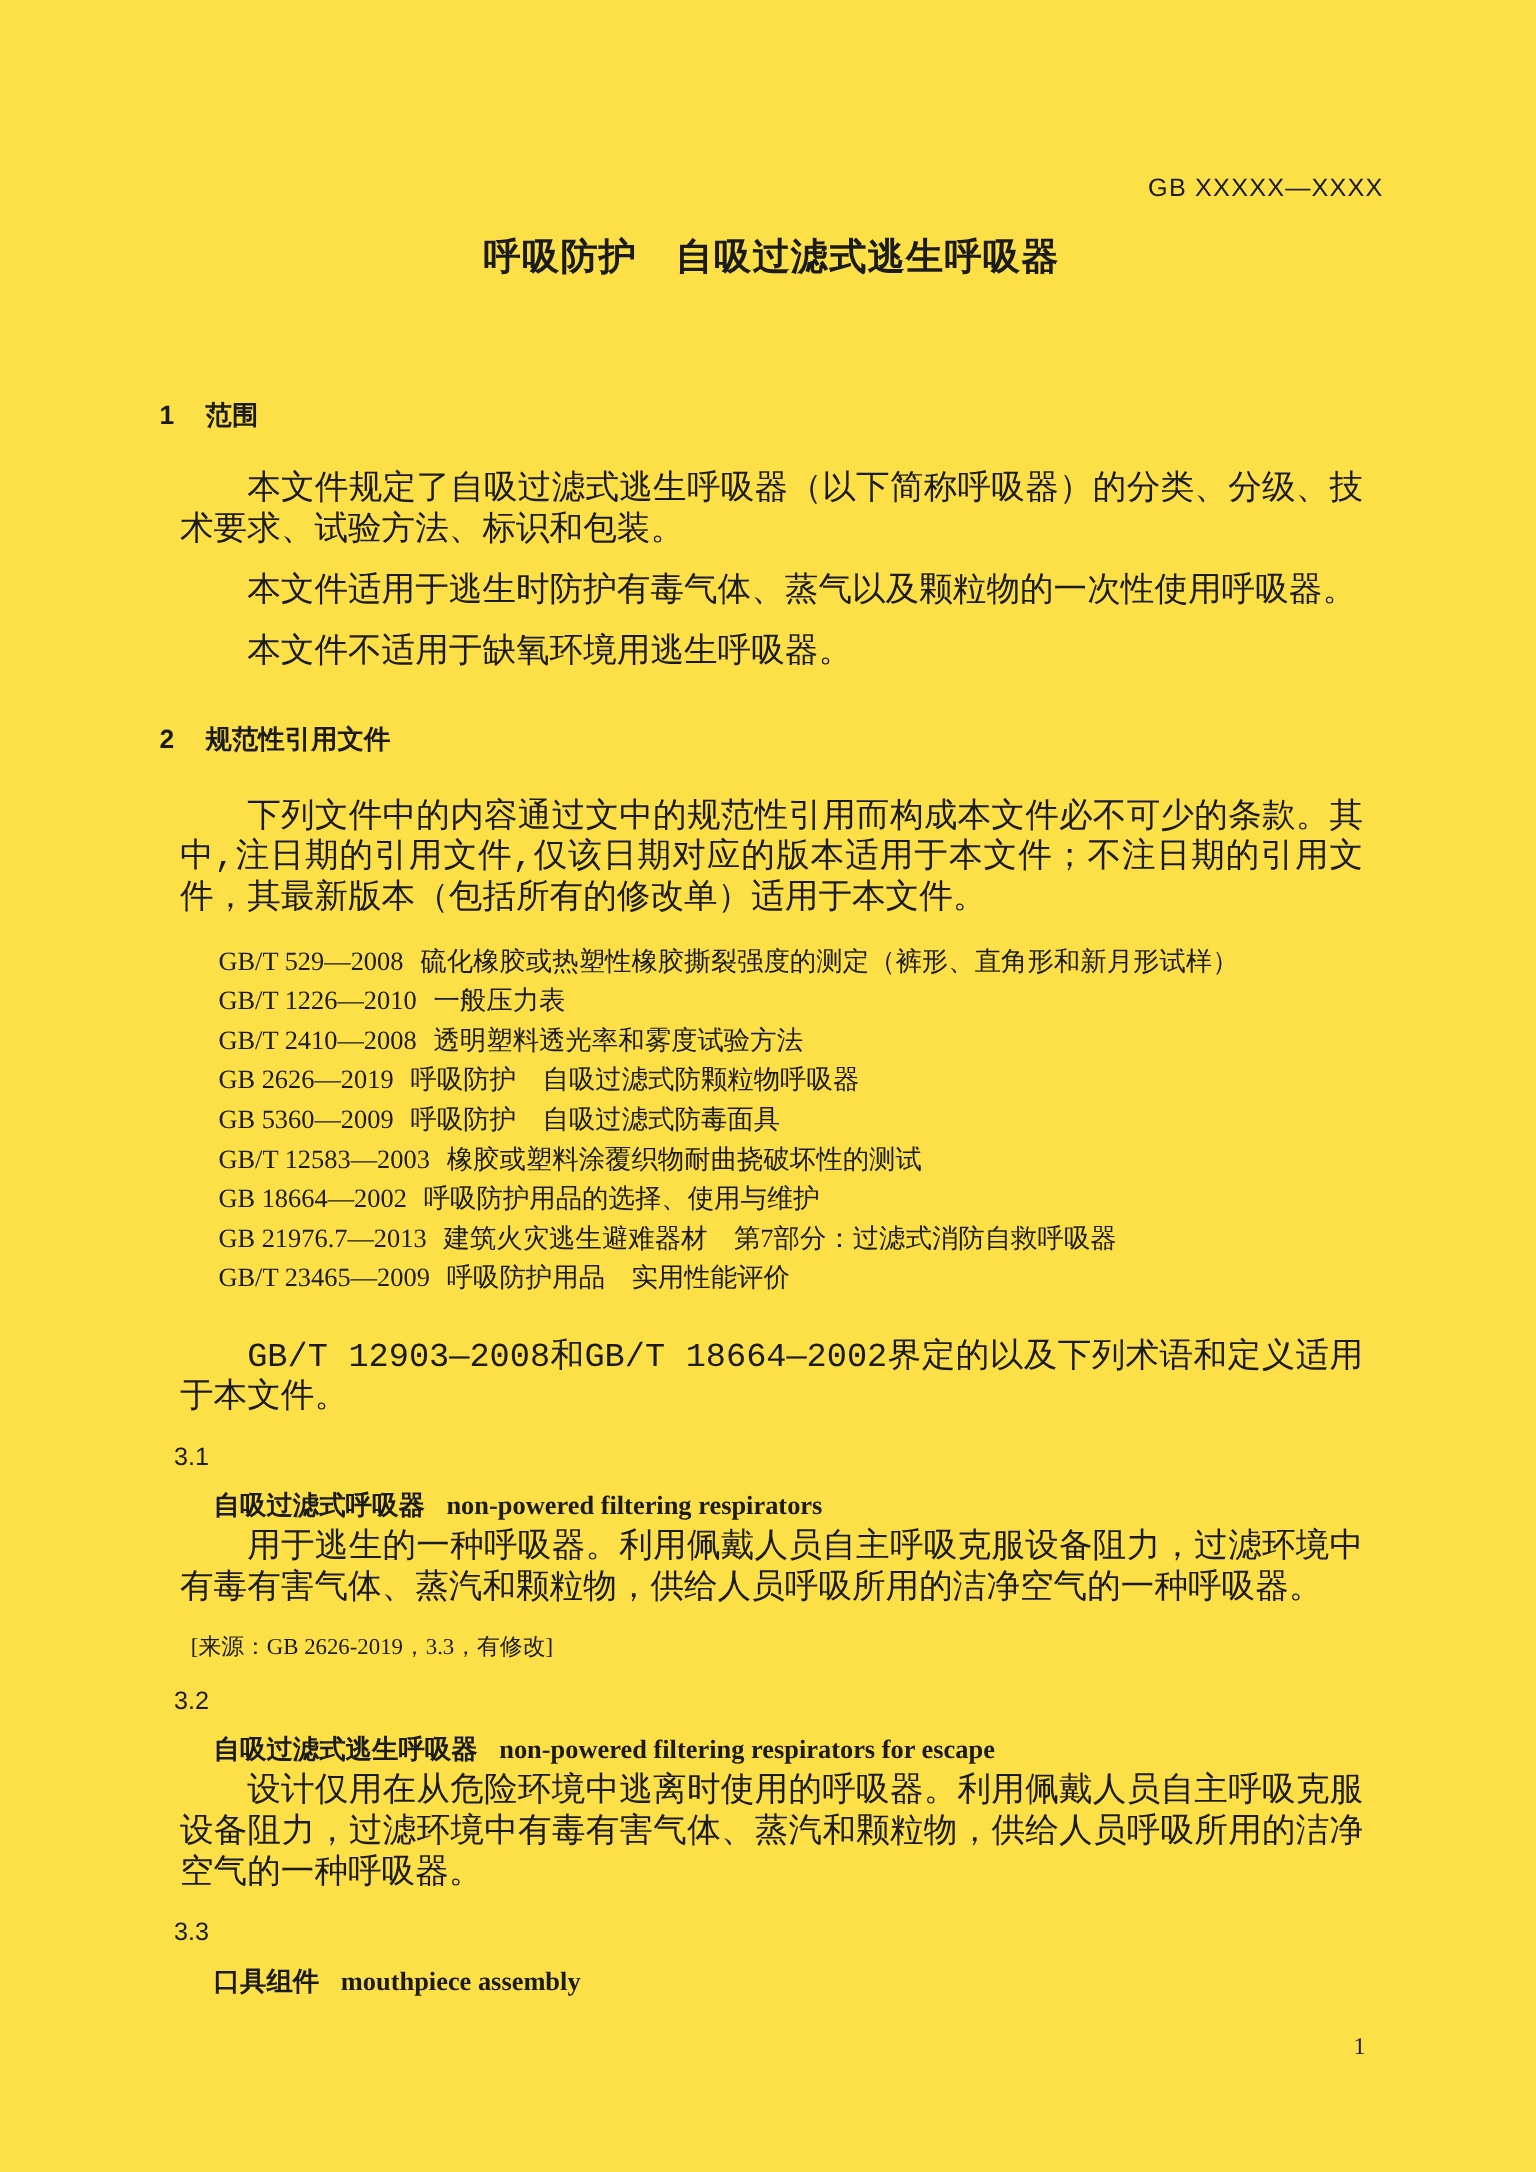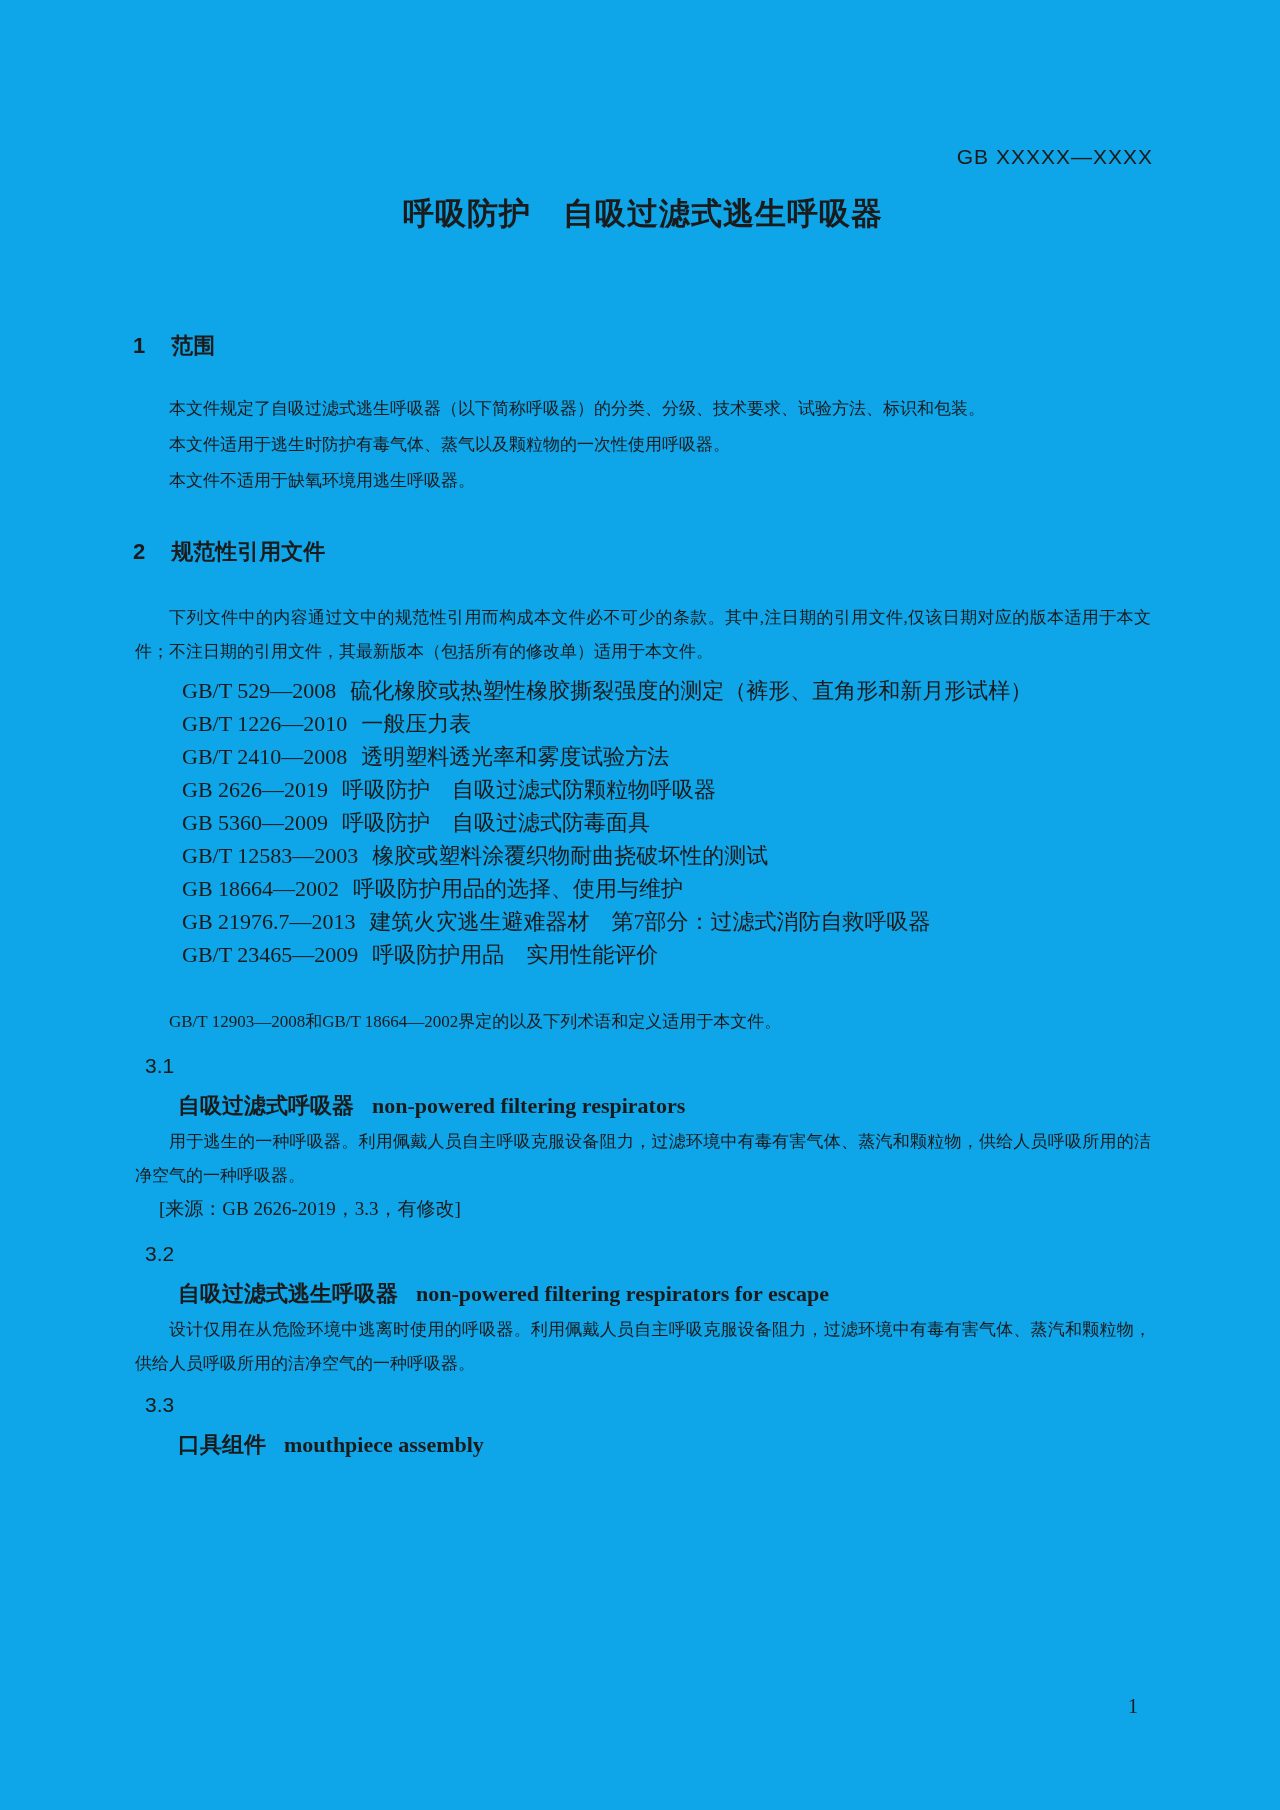--- a/index.html
+++ b/index.html
@@ -1,21 +1,21 @@
 <!DOCTYPE html>
 <html><head>
 <meta charset="utf-8">
 <style>
   * { box-sizing: border-box; }
   html, body { margin: 0; padding: 0; background: #ffffff; }
   .page {
     position: relative;
     width: 1280px;
     height: 1810px;
-    background: #0ea5e9;
+    background: #fde047;
     color: #1b1b1b;
     overflow: hidden;
     font-family: "Liberation Serif", "DejaVu Serif", serif;
   }
   .content {
     position: absolute;
     left: 133px;
     top: 0;
     width: 1020px;
     padding-top: 143px;
@@ -41,25 +41,26 @@
     font-family: "Liberation Sans", "DejaVu Sans", sans-serif;
     font-weight: bold;
     font-size: 22px;
     line-height: 30px;
   }
   .sec-heading .sec-num { margin-right: 26px; font-weight: bold; }
   .h1 { margin-top: 96px; }
   .h2 { margin-top: 39px; }
   .h3 { margin-top: 34px; }
   .para {
-    margin: 2px;
-    font-size: 17px;
+    margin: 17px;
+    font-size: 28px;
     line-height: 34px;
     text-align: justify;
     text-indent: 2em;
+    font-family: Liberation Mono, monospace;
   }
   .para-first { margin-top: 31px; }
   .para-mid   { margin-top: 0; }
   .s2-intro   { margin-top: 34px; }
   .s3-intro   { margin-top: 34px; }
   .ref-list {
     list-style: none;
     margin: 5px 0 0 0;
     padding: 0;
   }

